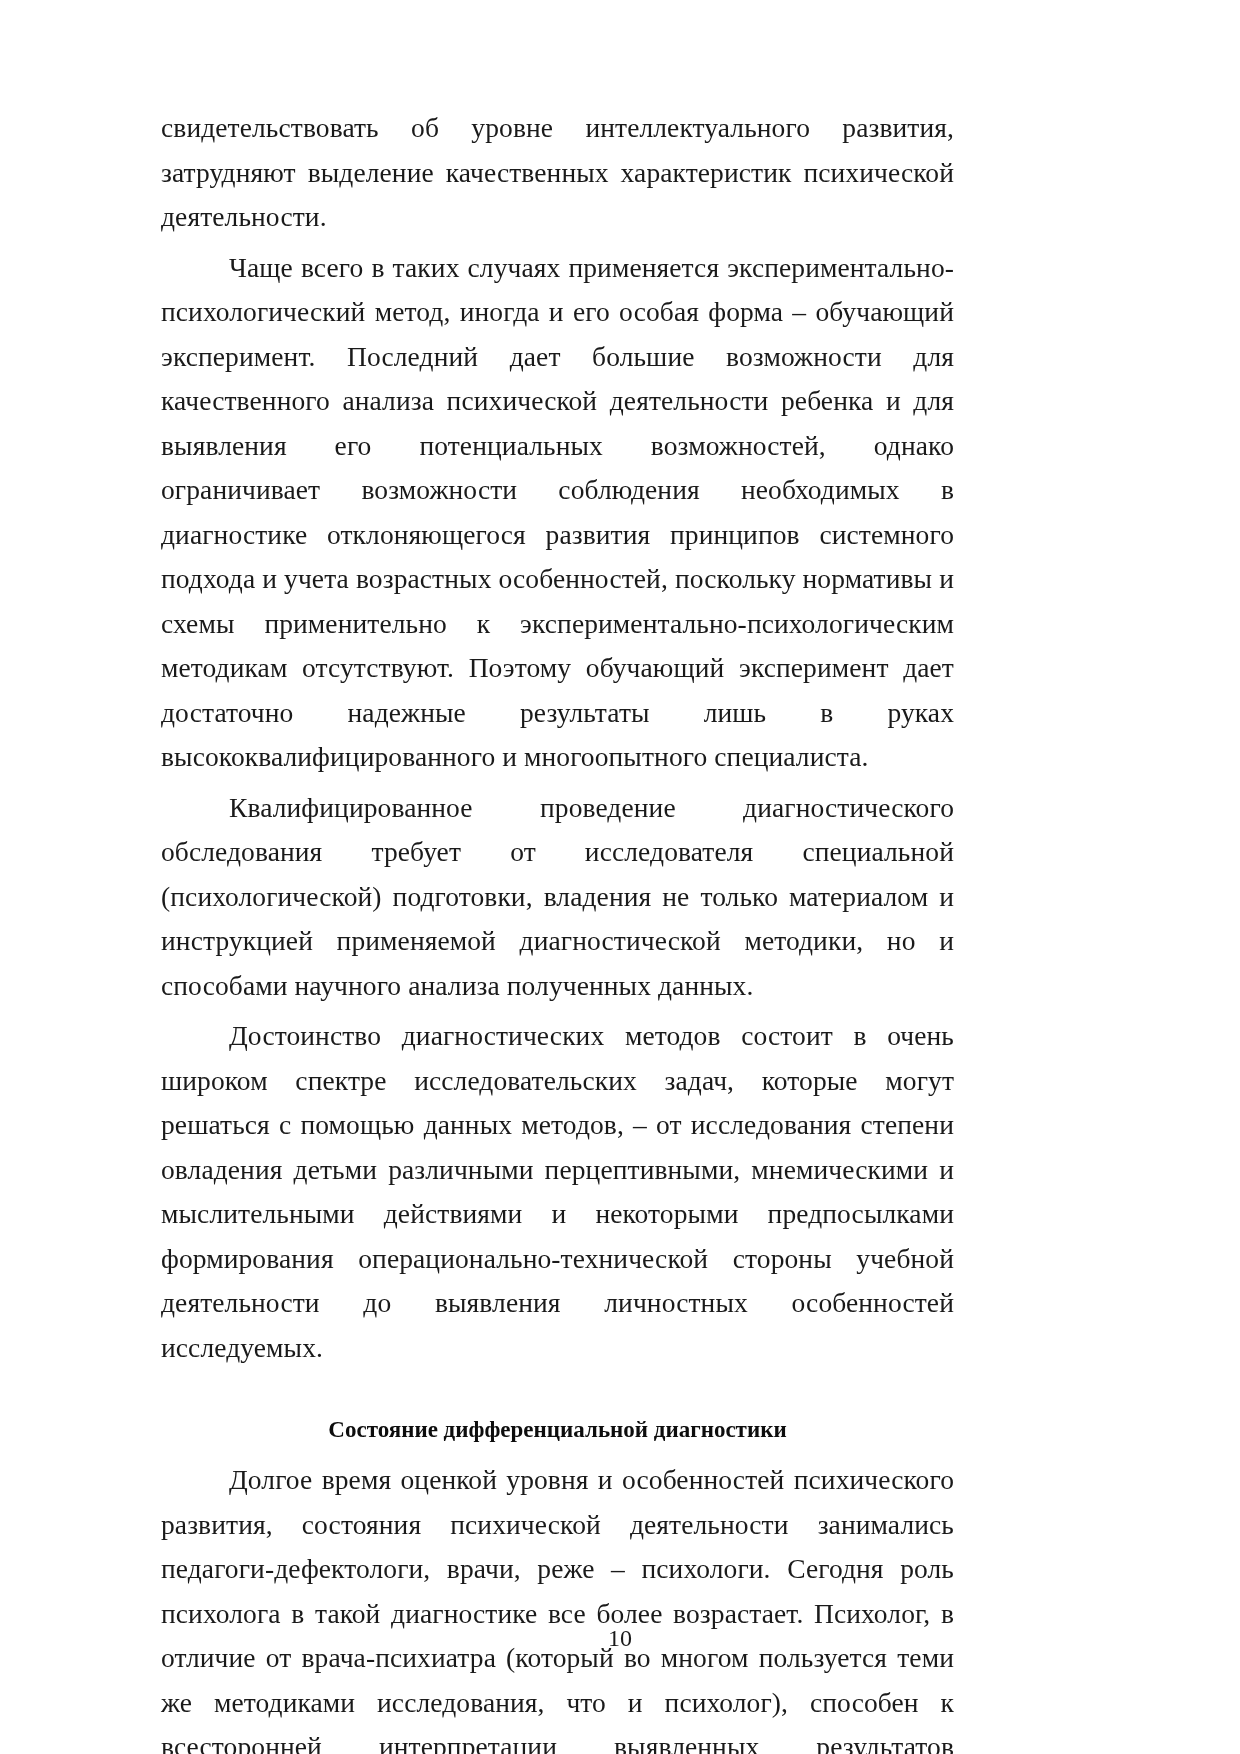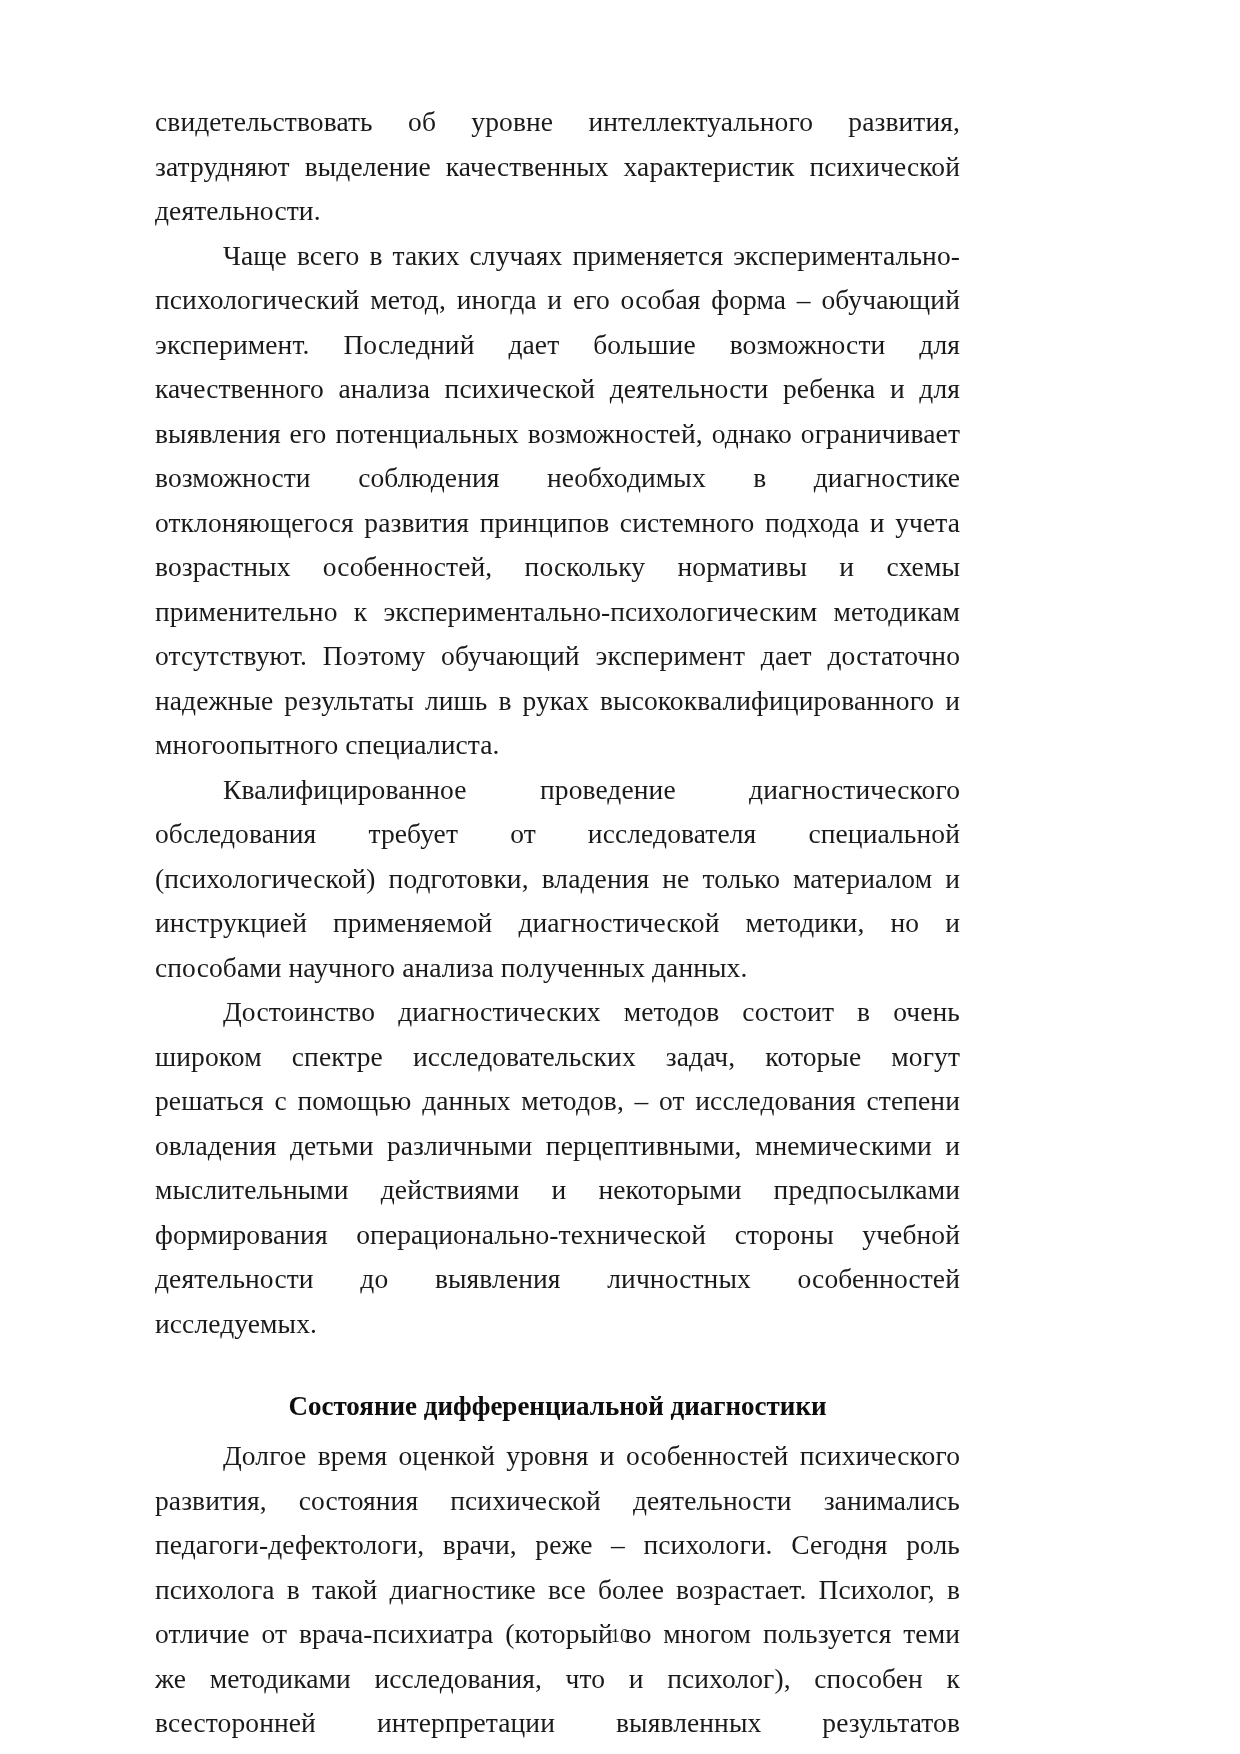--- a/index.html
+++ b/index.html
@@ -15,55 +15,55 @@
     box-sizing: border-box;
     overflow: hidden;
   }
   .content {
     position: absolute;
     left: 155px;
     top: 100px;
     width: 805px;
   }
   p.para {
-    margin: 0;
+    margin: 6px;
     font-family: "Liberation Serif", "DejaVu Serif", serif;
     font-size: 27.5px;
     line-height: 44.5px;
     color: #1a1a1a;
     text-align: justify;
     text-justify: inter-word;
     -webkit-hyphens: none;
     hyphens: none;
     letter-spacing: 0.1px;
   }
   p.para.indent {
     text-indent: 68px;
   }
   .heading-block {
     margin-top: 38px;
     margin-bottom: 6px;
   }
   h2.heading {
     margin: 0;
     font-family: "Liberation Serif", "DejaVu Serif", serif;
-    font-size: 27px;
+    font-size: 23px;
     line-height: 44px;
     font-weight: bold;
     text-align: center;
     color: #0d0d0d;
   }
   .page-number {
     position: absolute;
     left: 0;
     right: 0;
     top: 1625px;
     text-align: center;
     font-family: "Liberation Serif", "DejaVu Serif", serif;
-    font-size: 19px;
+    font-size: 24px;
     color: #1a1a1a;
   }
   
   .page, .page * {
     text-rendering: optimizeLegibility;
   }
 </style>
 </head>
 <body>
 

